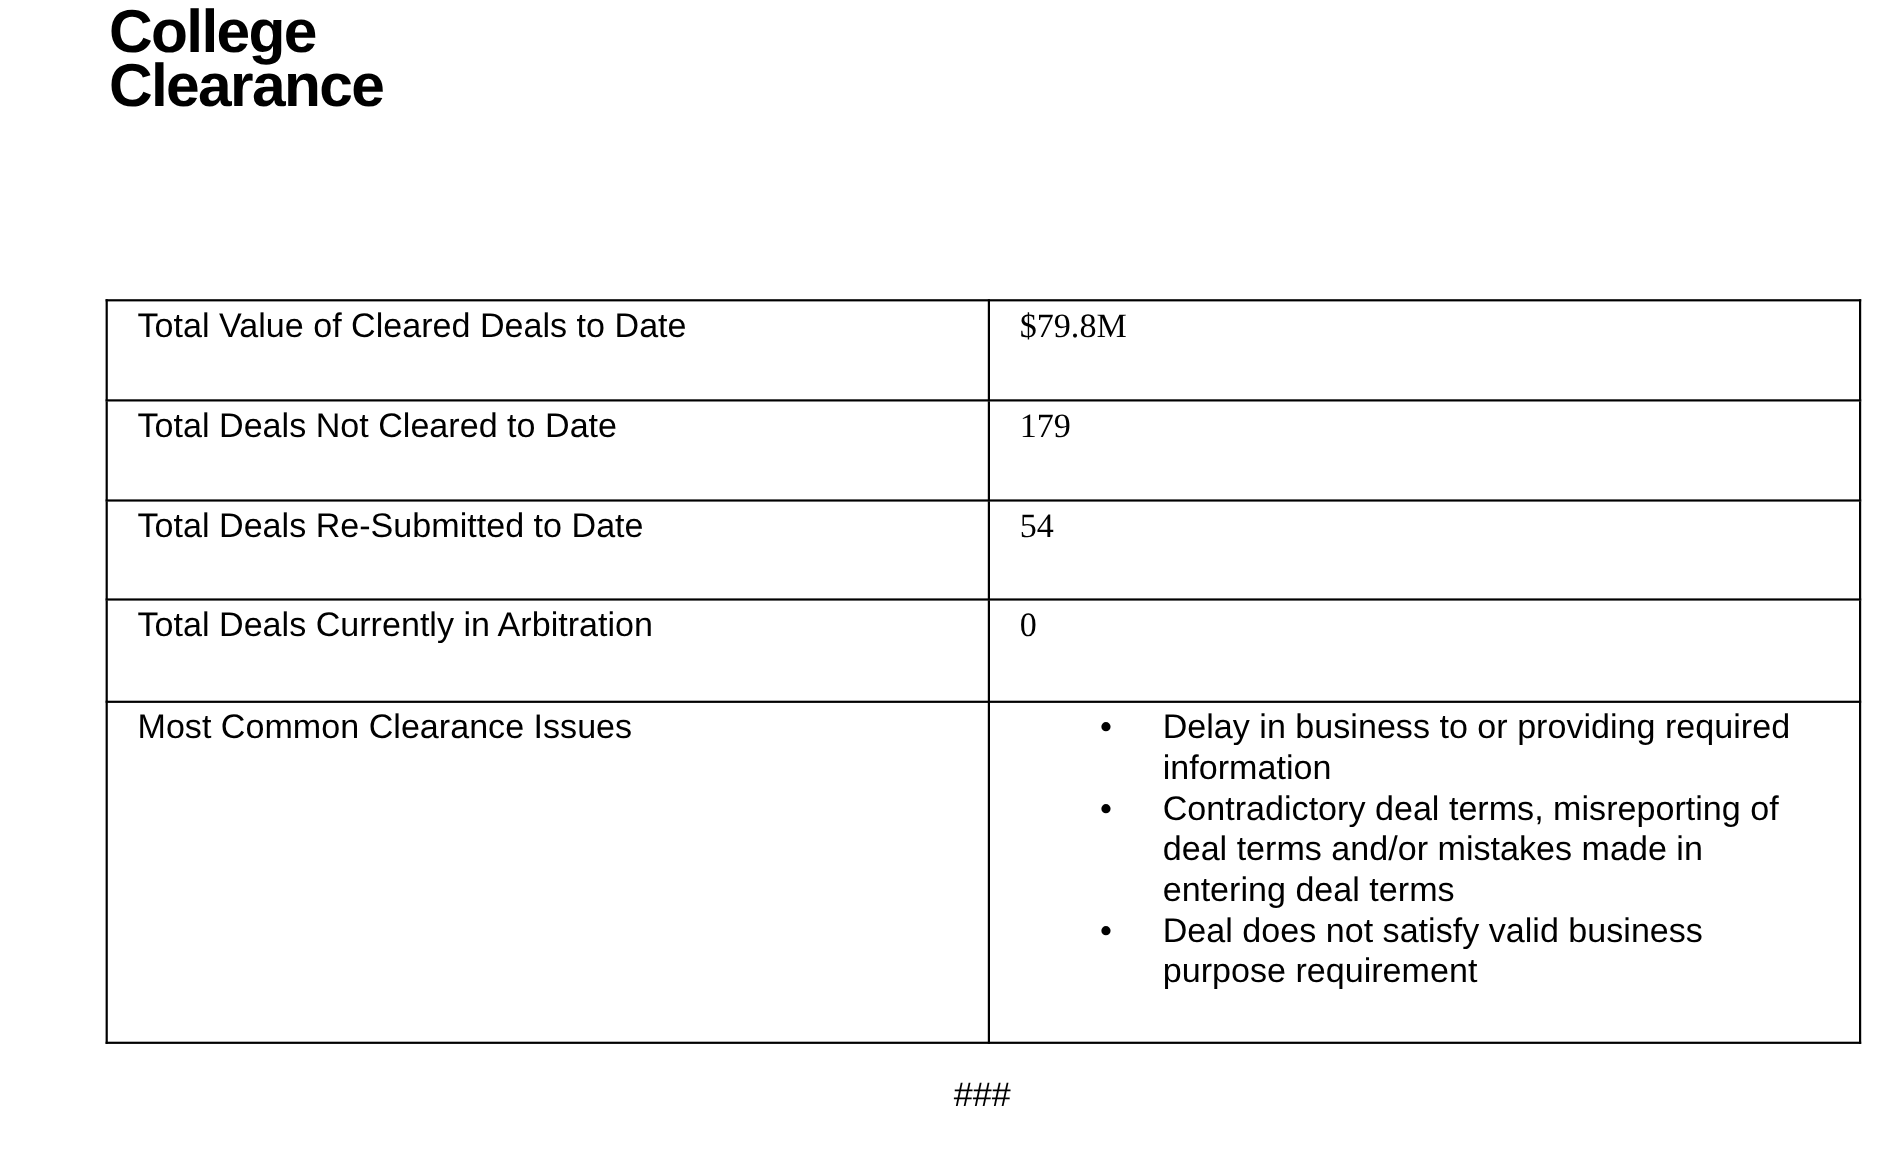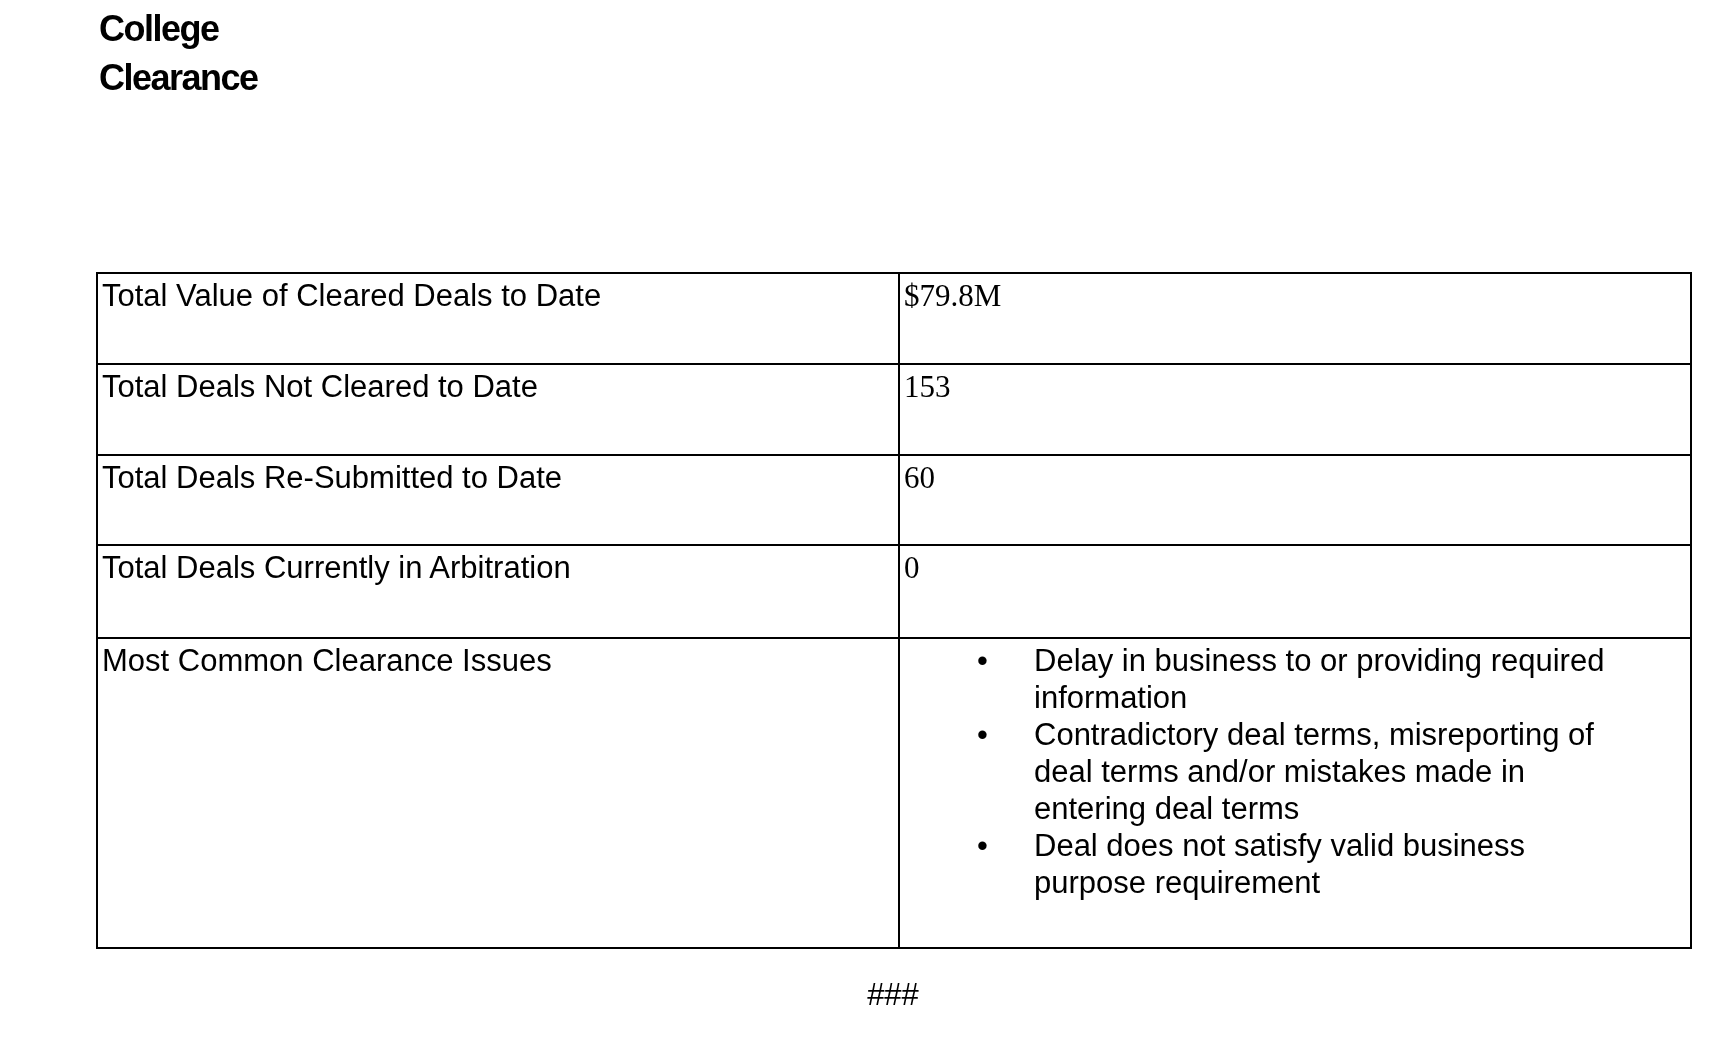--- a/index.html
+++ b/index.html
@@ -14,21 +14,21 @@
     font-family: "Liberation Sans", "DejaVu Sans", sans-serif;
     position: relative;
     overflow: hidden;
   }
 
   
   .logo {
     position: absolute;
     left: 99px;
     top: 4px;
-    font-size: 36px;
+    font-size: 55px;
     font-weight: bold;
     line-height: 49px;
     letter-spacing: -1.5px;
     color: #000;
   }
   .logo .logo-line { display: block; }
 
   
   table.stats {
     position: absolute;
@@ -36,21 +36,21 @@
     top: 272px;
     width: 1594px;
     border-collapse: collapse;
     table-layout: fixed;
   }
   table.stats td {
     border: 2px solid #000;
     vertical-align: top;
     font-size: 31px;
     line-height: 37px;
-    padding: 3px 16px 0 4px;
+    padding: 3px 16px 0 27px;
   }
   td.value-cell { padding-left: 16px; font-family: Liberation Serif, serif; }
   tr.r-std-1 td { height: 86px; }
   tr.r-std-2 td { height: 86px; margin-top: 38px; }
   tr.r-std-3 td { height: 85px; border-radius: 17px; }
   tr.r-std-4 td { height: 88px; }
   tr.r-issues td { height: 305px; }
 
   td.issues-cell { padding: 4px 0 0 0; }
   ul.issues-list {
@@ -93,25 +93,25 @@
     <col style="width:802px">
     <col style="width:792px">
   </colgroup>
   <tbody>
     <tr class="r-std-1">
       <td>Total Value of Cleared Deals to Date</td>
       <td class="value-cell">$79.8M</td>
     </tr>
     <tr class="r-std-2">
       <td>Total Deals Not Cleared to Date</td>
-      <td class="value-cell">153</td>
+      <td class="value-cell">179</td>
     </tr>
     <tr class="r-std-3">
       <td>Total Deals Re-Submitted to Date</td>
-      <td class="value-cell">60</td>
+      <td class="value-cell">54</td>
     </tr>
     <tr class="r-std-4">
       <td>Total Deals Currently in Arbitration</td>
       <td class="value-cell">0</td>
     </tr>
     <tr class="r-issues">
       <td>Most Common Clearance Issues</td>
       <td class="issues-cell">
         <ul class="issues-list">
           <li>

